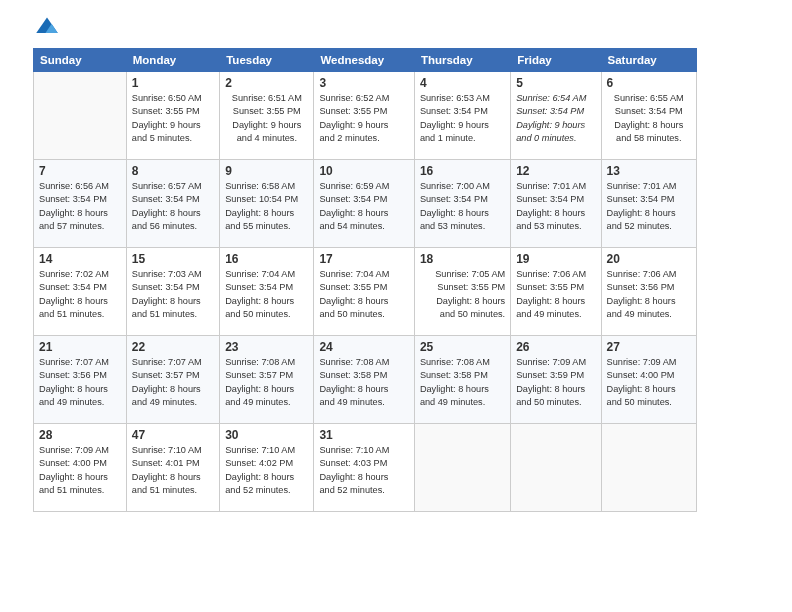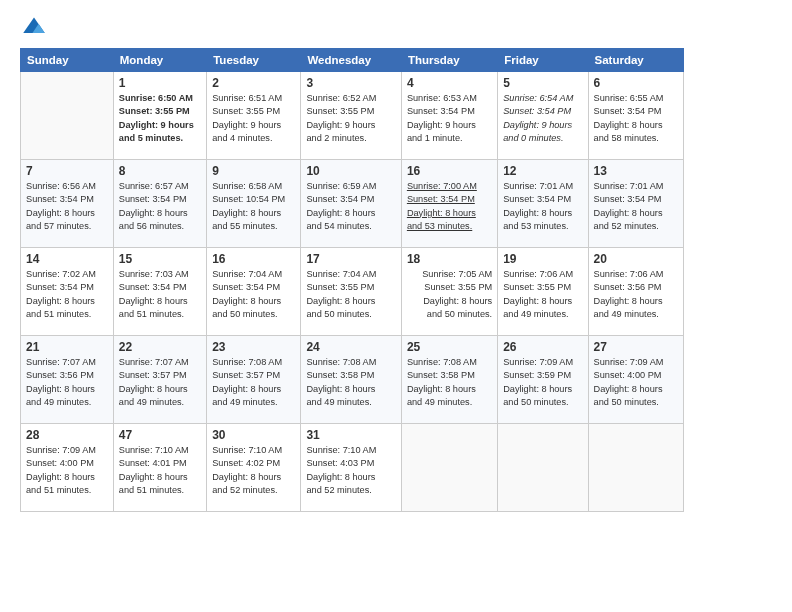--- a/index.html
+++ b/index.html
@@ -7,20 +7,21 @@
       width: 792px;
       height: 612px;
       font-family: Arial, sans-serif;
       background: #fff;
       overflow: hidden;
     }
     .container {
       width: 704px;
       height: 612px;
       padding: 16px 20px 10px 20px;
+      margin-left: 13px;
     }
     .header {
       display: flex;
       justify-content: space-between;
       align-items: flex-start;
       margin-bottom: 12px;
     }
     .logo {
       display: flex;
       align-items: center;
@@ -124,28 +125,28 @@
           <th>Thursday</th>
           <th>Friday</th>
           <th>Saturday</th>
         </tr>
     </thead>
     <tbody id="calendar-body">
     <tr>
           <td class="empty"></td>
           <td>
             <span class="day-num">1</span>
-            <div class="day-info" style="white-space: pre-line; font-weight: bold;">Sunrise: 6:50 AM
+            <div class="day-info" style="white-space: pre-line;">Sunrise: 6:50 AM
 Sunset: 3:55 PM
 Daylight: 9 hours
 and 5 minutes.</div>
           </td>
           <td>
             <span class="day-num">2</span>
-            <div class="day-info" style="white-space: pre-line;">Sunrise: 6:51 AM
+            <div class="day-info" style="white-space: pre-line; text-align: center;">Sunrise: 6:51 AM
 Sunset: 3:55 PM
 Daylight: 9 hours
 and 4 minutes.</div>
           </td>
           <td>
             <span class="day-num">3</span>
             <div class="day-info" style="white-space: pre-line;">Sunrise: 6:52 AM
 Sunset: 3:55 PM
 Daylight: 9 hours
 and 2 minutes.</div>
@@ -159,21 +160,21 @@
           </td>
           <td>
             <span class="day-num">5</span>
             <div class="day-info" style="white-space: pre-line; font-style: italic;">Sunrise: 6:54 AM
 Sunset: 3:54 PM
 Daylight: 9 hours
 and 0 minutes.</div>
           </td>
           <td>
             <span class="day-num">6</span>
-            <div class="day-info" style="white-space: pre-line;">Sunrise: 6:55 AM
+            <div class="day-info" style="white-space: pre-line; text-align: center;">Sunrise: 6:55 AM
 Sunset: 3:54 PM
 Daylight: 8 hours
 and 58 minutes.</div>
           </td>
         </tr>
         <tr>
           <td>
             <span class="day-num">7</span>
             <div class="day-info" style="white-space: pre-line;">Sunrise: 6:56 AM
 Sunset: 3:54 PM
@@ -196,21 +197,21 @@
           </td>
           <td>
             <span class="day-num">10</span>
             <div class="day-info" style="white-space: pre-line;">Sunrise: 6:59 AM
 Sunset: 3:54 PM
 Daylight: 8 hours
 and 54 minutes.</div>
           </td>
           <td>
             <span class="day-num">16</span>
-            <div class="day-info" style="white-space: pre-line; text-decoration: underline;">Sunrise: 7:00 AM
+            <div class="day-info" style="white-space: pre-line;">Sunrise: 7:00 AM
 Sunset: 3:54 PM
 Daylight: 8 hours
 and 53 minutes.</div>
           </td>
           <td>
             <span class="day-num">12</span>
             <div class="day-info" style="white-space: pre-line;">Sunrise: 7:01 AM
 Sunset: 3:54 PM
 Daylight: 8 hours
 and 53 minutes.</div>

